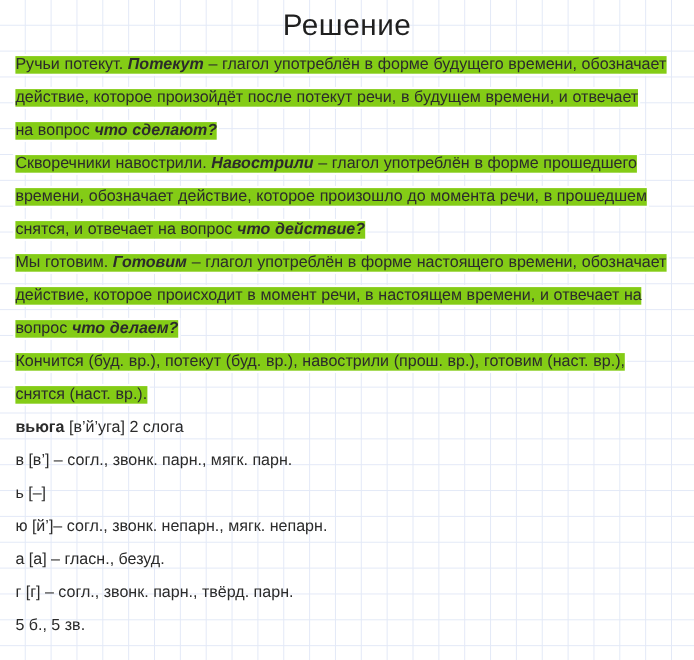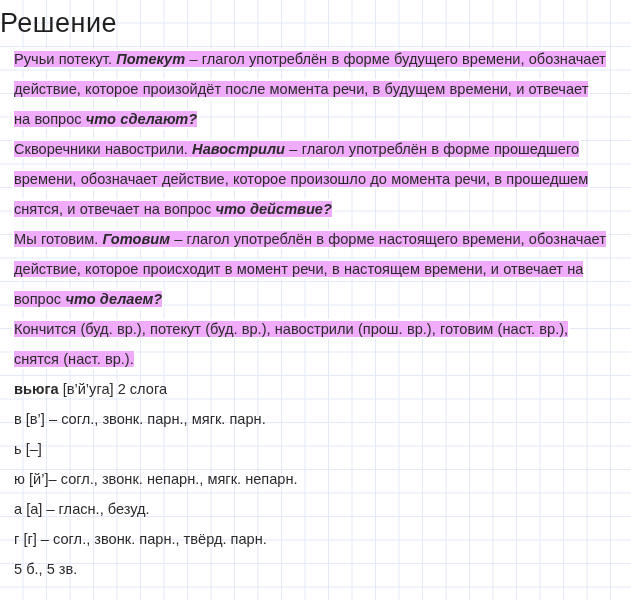--- a/index.html
+++ b/index.html
@@ -25,20 +25,21 @@
     position: relative;
     width: 631px;
     height: 600px;
   }
 
   .title {
     position: absolute;
     left: 0;
     top: 6px;
     width: 631px;
+    text-align: center;
     font-size: 27px;
     font-weight: 400;
     line-height: 34px;
     letter-spacing: 0.5px;
     color: #1f1f1f;
     background: transparent;
   }
 
   .body-block {
     position: absolute;
@@ -56,21 +57,21 @@
     word-spacing: 0.2px;
   }
 
   .para .line {
     display: block;
     white-space: nowrap;
   }
 
   
   .para .line > span.bg {
-    background: #f0abfc;
+    background: #84cc16;
     box-shadow: 0 0 0 2px #ffffff;
   }
 
   .bi {
     font-weight: bold;
     font-style: italic;
   }
   .it {
   }
   .bd {
@@ -88,21 +89,21 @@
 <body>
 
 <div id="page">
 
   <div class="title">Решение</div>
 
   <div class="body-block">
 
     <div class="para">
         <span class="line"><span class="bg"><span>Ручьи потекут. </span><span class="bi">Потекут</span><span> – глагол употреблён в форме будущего времени, обозначает</span></span></span>
-        <span class="line"><span class="bg"><span>действие, которое произойдёт после момента речи, в будущем времени, и отвечает</span></span></span>
+        <span class="line"><span class="bg"><span>действие, которое произойдёт после потекут речи, в будущем времени, и отвечает</span></span></span>
         <span class="line"><span class="bg"><span>на вопрос </span><span class="bi">что сделают?</span></span></span>
       </div>
 
     <div class="para">
         <span class="line"><span class="bg"><span>Скворечники навострили. </span><span class="bi">Навострили</span><span> – глагол употреблён в форме прошедшего</span></span></span>
         <span class="line"><span class="bg"><span>времени, обозначает действие, которое произошло до момента речи, в прошедшем</span></span></span>
         <span class="line"><span class="bg"><span>снятся, и отвечает на вопрос </span><span class="bi">что действие?</span></span></span>
       </div>
 
     <div class="para">

